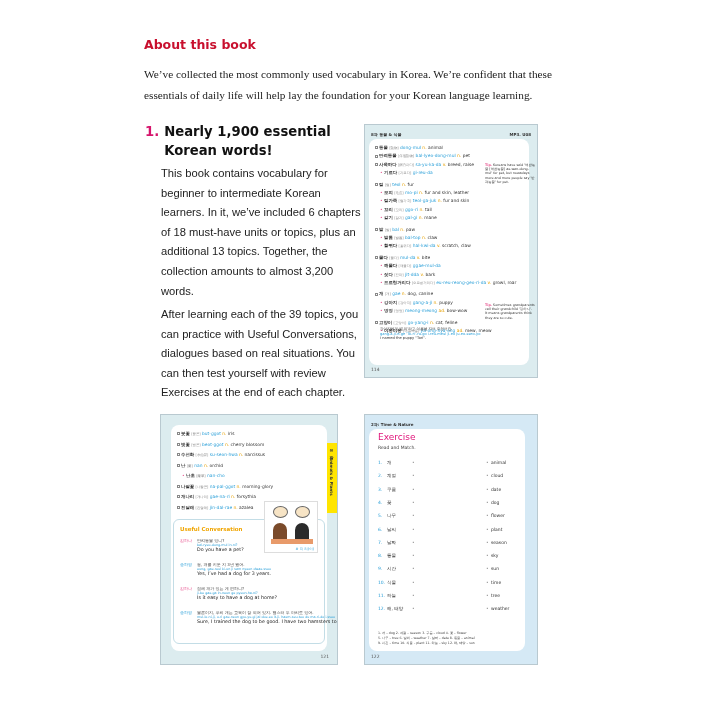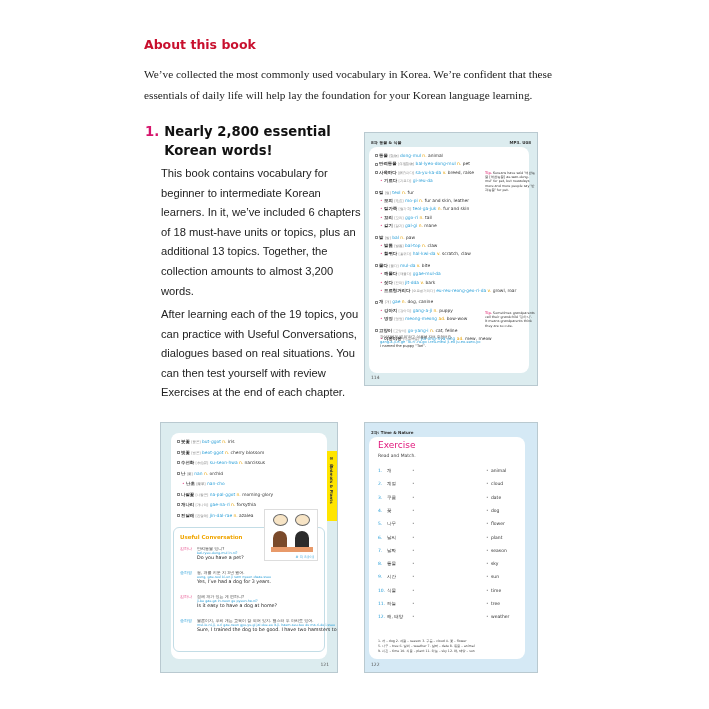--- a/index.html
+++ b/index.html
@@ -9,21 +9,21 @@
   .about-title { position: absolute; left: 144px; top: 37px; font-family: "DejaVu Sans", sans-serif; font-weight: bold; font-size: 12.5px; color: #c8102e; }
   .intro { position: absolute; left: 144px; top: 64px; width: 420px; font-family: "Liberation Serif", serif; font-size: 11.3px; line-height: 21px; color: #222; }
 
   .section-head { position: absolute; left: 145px; top: 122px; width: 220px; font-family: "DejaVu Sans", sans-serif; font-weight: bold; font-size: 13.2px; line-height: 19px; color: #111; display: flex; }
   .section-num { color: #d6156c; margin-right: 5px; }
   .section-body { position: absolute; left: 161px; width: 200px; font-family: "Liberation Sans", sans-serif; font-size: 11.2px; line-height: 19.6px; color: #222; }
   .p1 { top: 164px; }
   .p2 { top: 305px; }
 
   
-  .page { position: absolute; overflow: hidden; border: 1px solid #b9c9d0; margin-top: 8px; }
+  .page { position: absolute; overflow: hidden; border: 1px solid #b9c9d0; }
   .page-a { left: 364px; top: 124px; width: 174px; height: 254px; background: #dcecef; }
   .page-b { left: 160px; top: 414px; width: 178px; height: 251px; background: #dcecef; }
   .page-c { left: 364px; top: 414px; width: 174px; height: 251px; background: #d5e9f5; }
 
   .pg-header { position: absolute; top: 7px; font-family: "DejaVu Sans", sans-serif; font-size: 4px; font-weight: bold; color: #333; }
   .pg-card { position: absolute; background: #ffffff; border-radius: 8px; }
   .pg-num { position: absolute; bottom: 5px; font-family: "DejaVu Sans", sans-serif; font-size: 4.5px; color: #555; }
 
   .vrow { position: absolute; left: 6px; font-family: "DejaVu Sans", sans-serif; font-size: 4.4px; white-space: nowrap; line-height: 6px; }
   .vrow .box { display: inline-block; width: 3px; height: 3px; border: 0.5px solid #888; margin-right: 1px; vertical-align: middle; }
@@ -68,24 +68,24 @@
   .ex-answers { position: absolute; left: 13px; top: 216px; width: 145px; font-family: "DejaVu Sans", sans-serif; font-size: 3.2px; line-height: 5px; color: #444; }
 </style>
 </head>
 <body>
 
 <div class="about-title">About this book</div>
 <div class="intro">We’ve collected the most commonly used vocabulary in Korea. We’re confident that these essentials of daily life will help lay the foundation for your Korean language learning.</div>
 
 <div class="section-head">
   <span class="section-num">1.</span>
-  <span>Nearly 2,800 essential Korean words!</span>
+  <span>Nearly 1,900 essential Korean words!</span>
 </div>
 <div class="section-body p1">This book contains vocabulary for beginner to intermediate Korean learners. In it, we’ve included 6 chapters of 18 must-have units or topics, plus an additional 13 topics. Together, the collection amounts to almost 3,200 words.</div>
-<div class="section-body p2">After learning each of the 19 topics, you can practice with Useful Conversations, dialogues based on real situations. You can then test yourself with review Exercises at the end of each chapter.</div>
+<div class="section-body p2">After learning each of the 39 topics, you can practice with Useful Conversations, dialogues based on real situations. You can then test yourself with review Exercises at the end of each chapter.</div>
 
 <div class="page page-a">
   <div class="pg-header" style="left:6px;">8과 동물 &amp; 식물</div>
   <div class="pg-header" style="right:6px;">MP3. U08</div>
   <div class="pg-card" style="left:4px; top:14px; width:160px; height:226px;">
     <div id="vocabA">
         <div class="vrow" style="top: 6px;"><span class="box"></span><span class="ko">동물</span> <span class="hj">[動物]</span> <span class="rom">dong-mul</span> <span class="pos">n.</span> <span class="en">animal</span></div>
         <div class="vrow" style="top: 14.4px;"><span class="box"></span><span class="ko">반려동물</span> <span class="hj">[伴侶動物]</span> <span class="rom">bal-lyeo-dong-mul</span> <span class="pos">n.</span> <span class="en">pet</span></div>
         <div class="vrow" style="top: 22.8px;"><span class="box"></span><span class="ko">사육하다</span> <span class="hj">[飼育하다]</span> <span class="rom">sa-yu-ka-da</span> <span class="pos">v.</span> <span class="en">breed, raise</span></div>
         <div class="vrow sub" style="top: 31.2px;"><span class="dot">• </span><span class="ko">기르다</span> <span class="hj">[기르다]</span> <span class="rom">gi-reu-da</span> <span class="pos"></span> <span class="en"></span></div>

